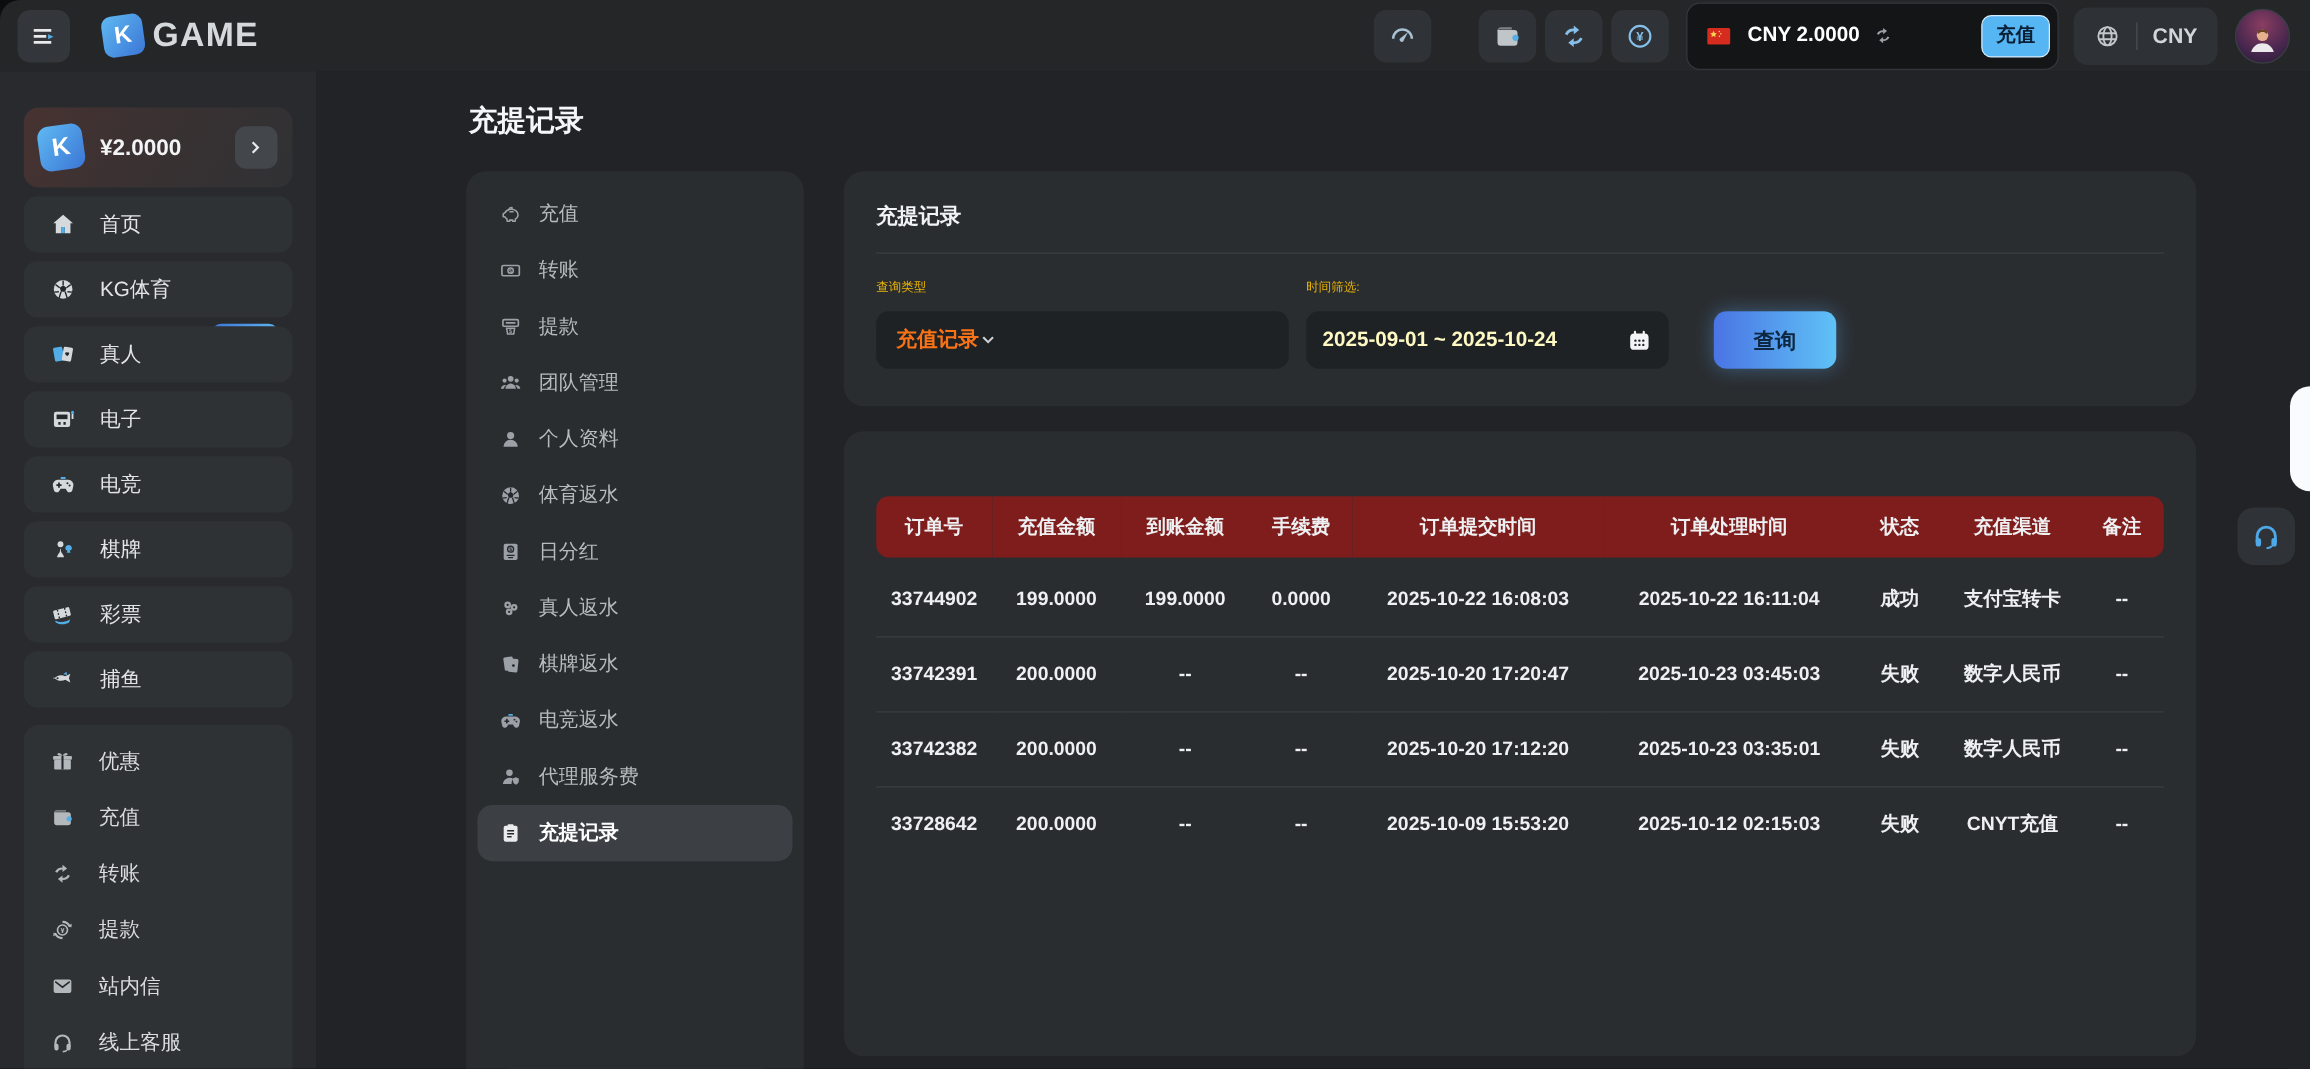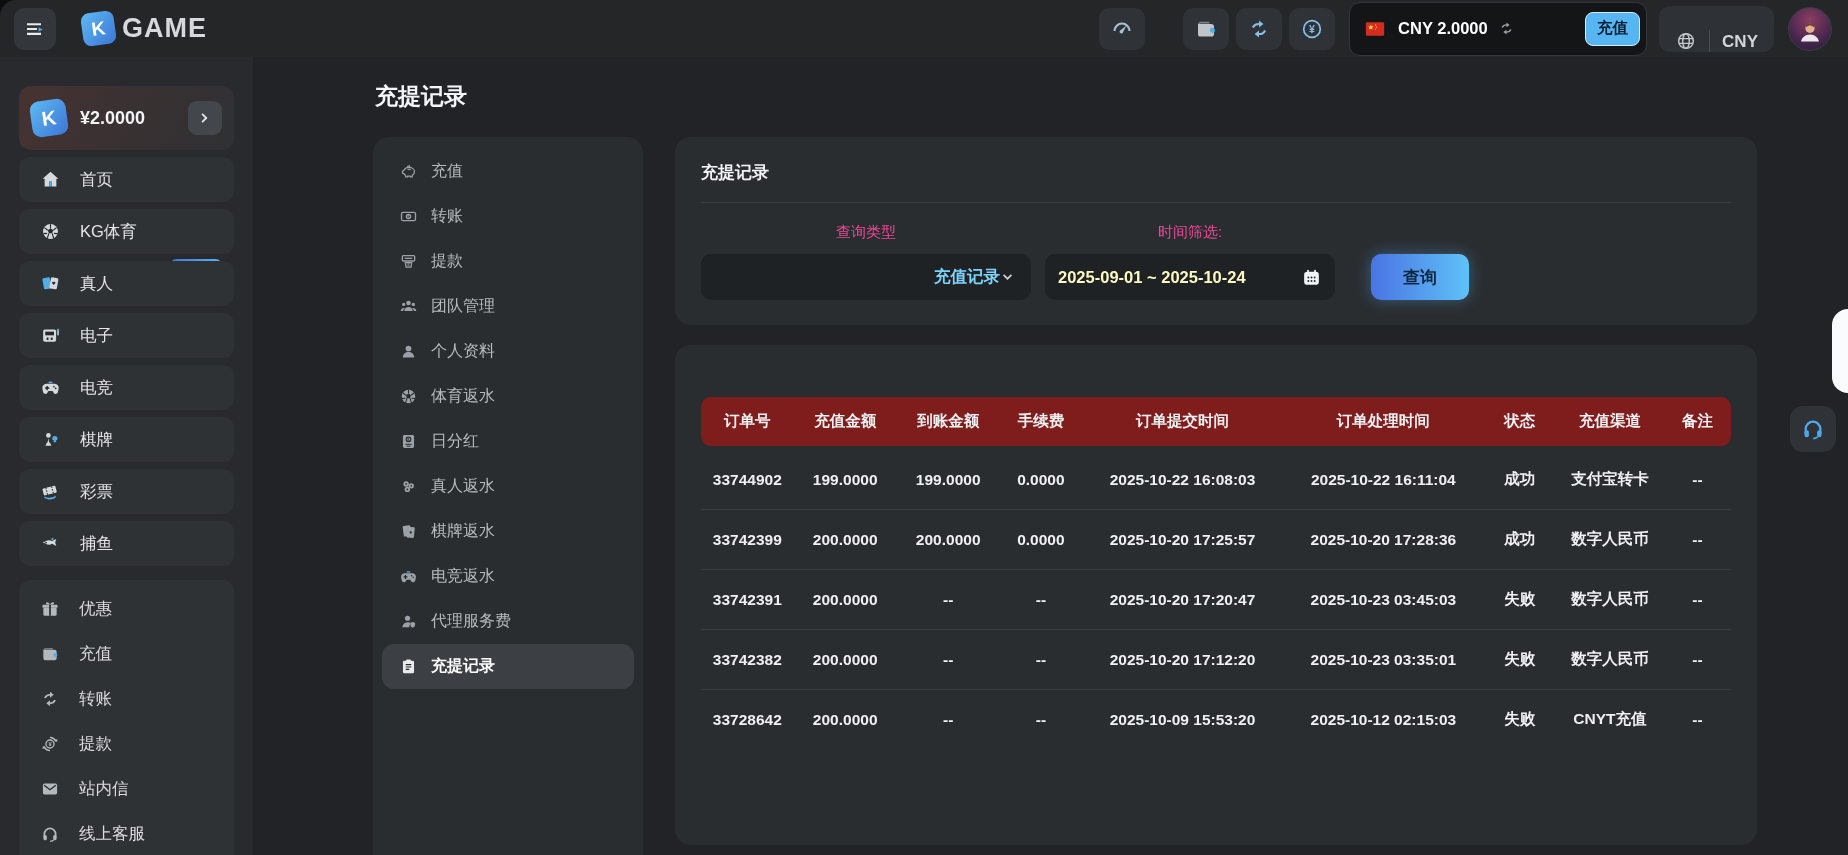--- a/index.html
+++ b/index.html
@@ -26,21 +26,21 @@
   .gap-lg{margin-right:38px;}
   .cur-pill{height:54px;background:#131517;border:1px solid #33373c;border-radius:11px;
             display:flex;align-items:center;padding:0 6px 0 12px;gap:10px;min-width:298px;}
   .cur-flag{width:26px;height:20px;}
   .cur-label{font-size:16.5px;font-weight:700;color:#fff;white-space:nowrap;}
   .cur-sync{width:17px;height:17px;color:#9aa0a5;cursor:pointer;}
   .cur-spacer{flex:1;}
   .btn-deposit{height:34px;padding:0 11px;border-radius:8px;background:#56b5f3;color:#0a1f33;
                font-weight:700;font-size:15.5px;border:1.5px solid #d6ecfb;cursor:pointer;
                font-family:inherit;}
-  .lang-pill{height:46px;background:#2e3236;border-radius:11px;display:flex;align-items:flex-end;
+  .lang-pill{height:46px;background:#2e3236;border-radius:11px;display:flex;align-items:center;
              padding:0 16px;gap:12px;margin-left:12px;cursor:pointer;}
   .lang-pill .icn{width:22px;height:22px;color:#c3c8cb;}
   .lang-sep{width:1px;height:22px;background:#4a4f54;}
   .lang-label{font-size:17px;font-weight:700;color:#d3d6d9;}
   .avatar{width:44px;height:44px;border-radius:50%;margin-left:14px;border:1px solid #3a3f44;
           background:radial-gradient(circle at 50% 28%,#8a3d62,#47264e 62%,#241b33);
           overflow:hidden;cursor:pointer;padding:4px 6px 0;}
 
   
   aside{position:absolute;top:57px;left:0;bottom:0;width:253px;background:#282a2d;
@@ -74,23 +74,23 @@
   .acc-item .icn{width:19px;height:19px;color:#9ba1a6;flex:none;}
   .acc-item.active{background:#3c4045;color:#fff;font-weight:700;}
   .acc-item.active .icn{color:#e9ebed;}
 
   .panels{position:absolute;left:422px;top:80px;width:1082px;}
   .filter-panel{height:188px;background:#2a2d30;border-radius:16px;padding:24px 26px 0;}
   .f-title{font-size:17px;font-weight:700;color:#f0f2f3;margin:0;}
   .f-divider{border:none;border-top:1px solid #3b3f43;margin:18px 0 0;}
   .f-controls{margin-top:20px;display:flex;align-items:flex-end;}
   .f-group{display:flex;flex-direction:column;}
-  .f-label{font-size:15px;color:#ec4899;margin-bottom:12px;text-align:center;}
+  .f-label{font-size:10px;color:#eab308;margin-bottom:12px;}
   .select{width:330px;height:46px;background:#1f2225;border-radius:10px;display:flex;align-items:center;
-          justify-content:flex-end;padding:0 16px;color:#7dd3fc;font-weight:700;font-size:16.5px;
+          justify-content:flex-start;padding:0 16px;color:#f97316;font-weight:700;font-size:16.5px;
           cursor:pointer;}
   .select .icn{width:15px;height:15px;color:#cfd3d6;}
   .ml14{margin-left:14px;}
   .date{width:290px;height:46px;background:#1f2225;border-radius:10px;display:flex;align-items:center;
         justify-content:space-between;padding:0 13px;color:#fef9c3;font-weight:700;font-size:16.5px;
         cursor:pointer;white-space:nowrap;}
   .date .icn{width:21px;height:21px;color:#f2f4f5;margin-left:8px;}
   .btn-search{margin-left:36px;width:98px;height:46px;border:none;border-radius:10px;cursor:pointer;
               background:linear-gradient(90deg,#4a74e4,#5fc2f6);color:#0e2740;font-weight:700;
               font-size:17px;font-family:inherit;box-shadow:0 0 16px rgba(90,170,240,.4);}
@@ -579,31 +579,20 @@
                 <td>199.0000</td>
                 <td>199.0000</td>
                 <td>0.0000</td>
                 <td>2025-10-22 16:08:03</td>
                 <td>2025-10-22 16:11:04</td>
                 <td>成功</td>
                 <td>支付宝转卡</td>
                 <td>--</td>
               </tr>
               <tr>
-                <td>33742399</td>
-                <td>200.0000</td>
-                <td>200.0000</td>
-                <td>0.0000</td>
-                <td>2025-10-20 17:25:57</td>
-                <td>2025-10-20 17:28:36</td>
-                <td>成功</td>
-                <td>数字人民币</td>
-                <td>--</td>
-              </tr>
-              <tr>
                 <td>33742391</td>
                 <td>200.0000</td>
                 <td>--</td>
                 <td>--</td>
                 <td>2025-10-20 17:20:47</td>
                 <td>2025-10-23 03:45:03</td>
                 <td>失败</td>
                 <td>数字人民币</td>
                 <td>--</td>
               </tr>

